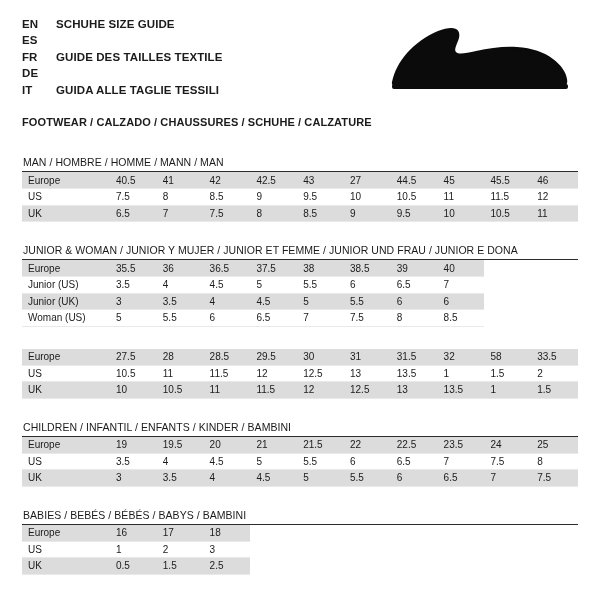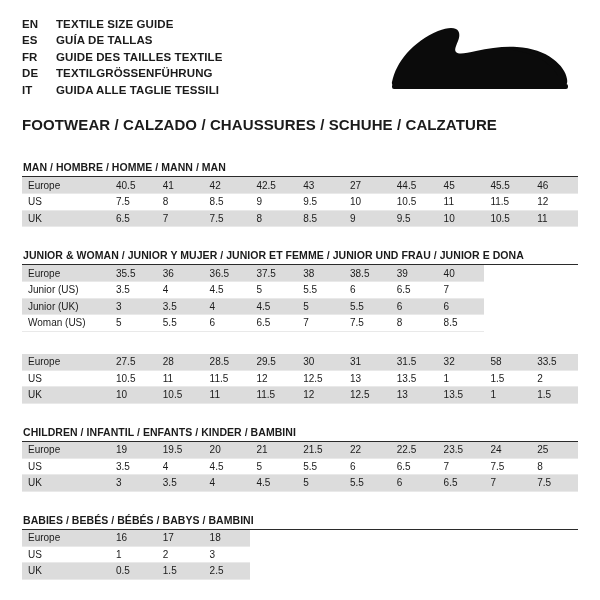--- a/index.html
+++ b/index.html
@@ -32,32 +32,32 @@
   .shoe-wrap {
     flex: 1;
     display: flex;
     justify-content: flex-end;
     padding-top: 6px;
     padding-right: 6px;
   }
   .shoe { width: 186px; height: 72px; display: block; }
 
   .section-title {
-    font-size: 15px;
+    font-size: 11px;
     font-weight: bold;
     letter-spacing: 0.1px;
     margin-top: 18px;
   }
 
   
   .group { margin-top: 22px; }
   .group.first { margin-top: 28px; }
   .group-head {
     font-size: 10.5px;
-    font-weight: bold;
+    font-weight: normal;
     letter-spacing: 0.05px;
     padding: 0 0 3px 1px;
     border-bottom: 1px solid #2b2b2b;
   }
   table {
     border-collapse: collapse;
     width: 100%;
     table-layout: fixed;
   }
   td {
@@ -77,33 +77,31 @@
 </style>
 </head>
 <body>
 
 <div class="page">
 
   <div class="header">
     <div class="lang-block">
       <div class="lang-row">
         <span class="lang-code">EN</span>
-        <span class="lang-title">TEXTILE SIZE GUIDE</span>
+        <span class="lang-title">SCHUHE SIZE GUIDE</span>
       </div>
       <div class="lang-row">
         <span class="lang-code">ES</span>
-        <span class="lang-title">GUÍA DE TALLAS</span>
       </div>
       <div class="lang-row">
         <span class="lang-code">FR</span>
         <span class="lang-title">GUIDE DES TAILLES TEXTILE</span>
       </div>
       <div class="lang-row">
         <span class="lang-code">DE</span>
-        <span class="lang-title">TEXTILGRÖSSENFÜHRUNG</span>
       </div>
       <div class="lang-row">
         <span class="lang-code">IT</span>
         <span class="lang-title">GUIDA ALLE TAGLIE TESSILI</span>
       </div>
     </div>
 
     <div class="shoe-wrap">
       <svg class="shoe" viewBox="0 0 186 72" aria-hidden="true">
         <path fill="#0b0b0b" d="M6 60 C8 50 13 40 21 31 C29 22 40 14 52 9 C60 6 66 5 70 7 C74 9 74 14 72 19 C70 24 68 28 70 30 C73 33 80 31 90 29 C104 26 118 24 131 25 C146 26 158 30 167 37 C175 43 180 50 181 57 C182 62 180 65 174 66 L20 66 C10 66 5 64 6 60 Z"></path>

